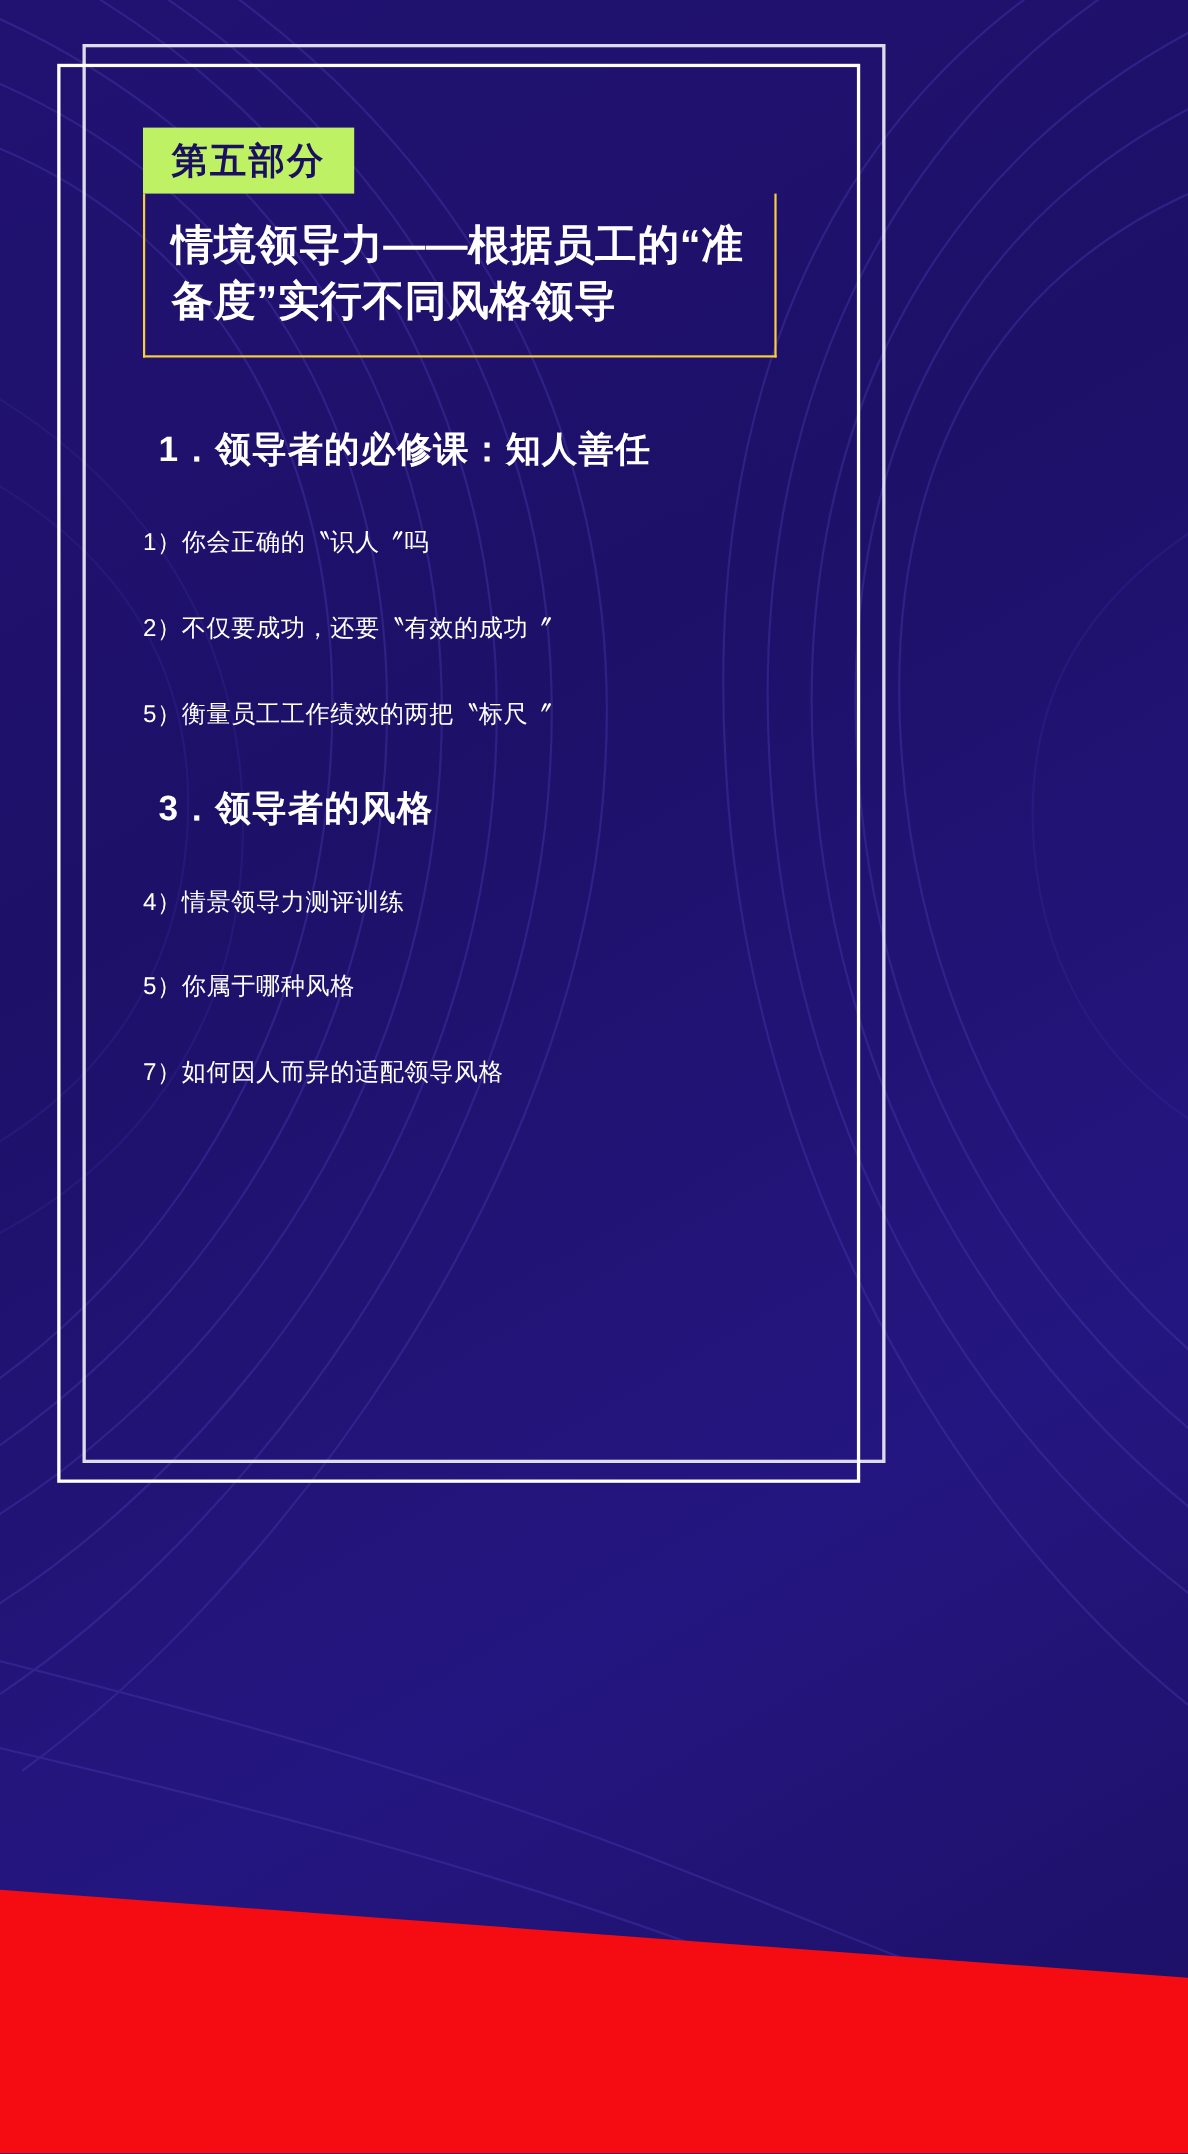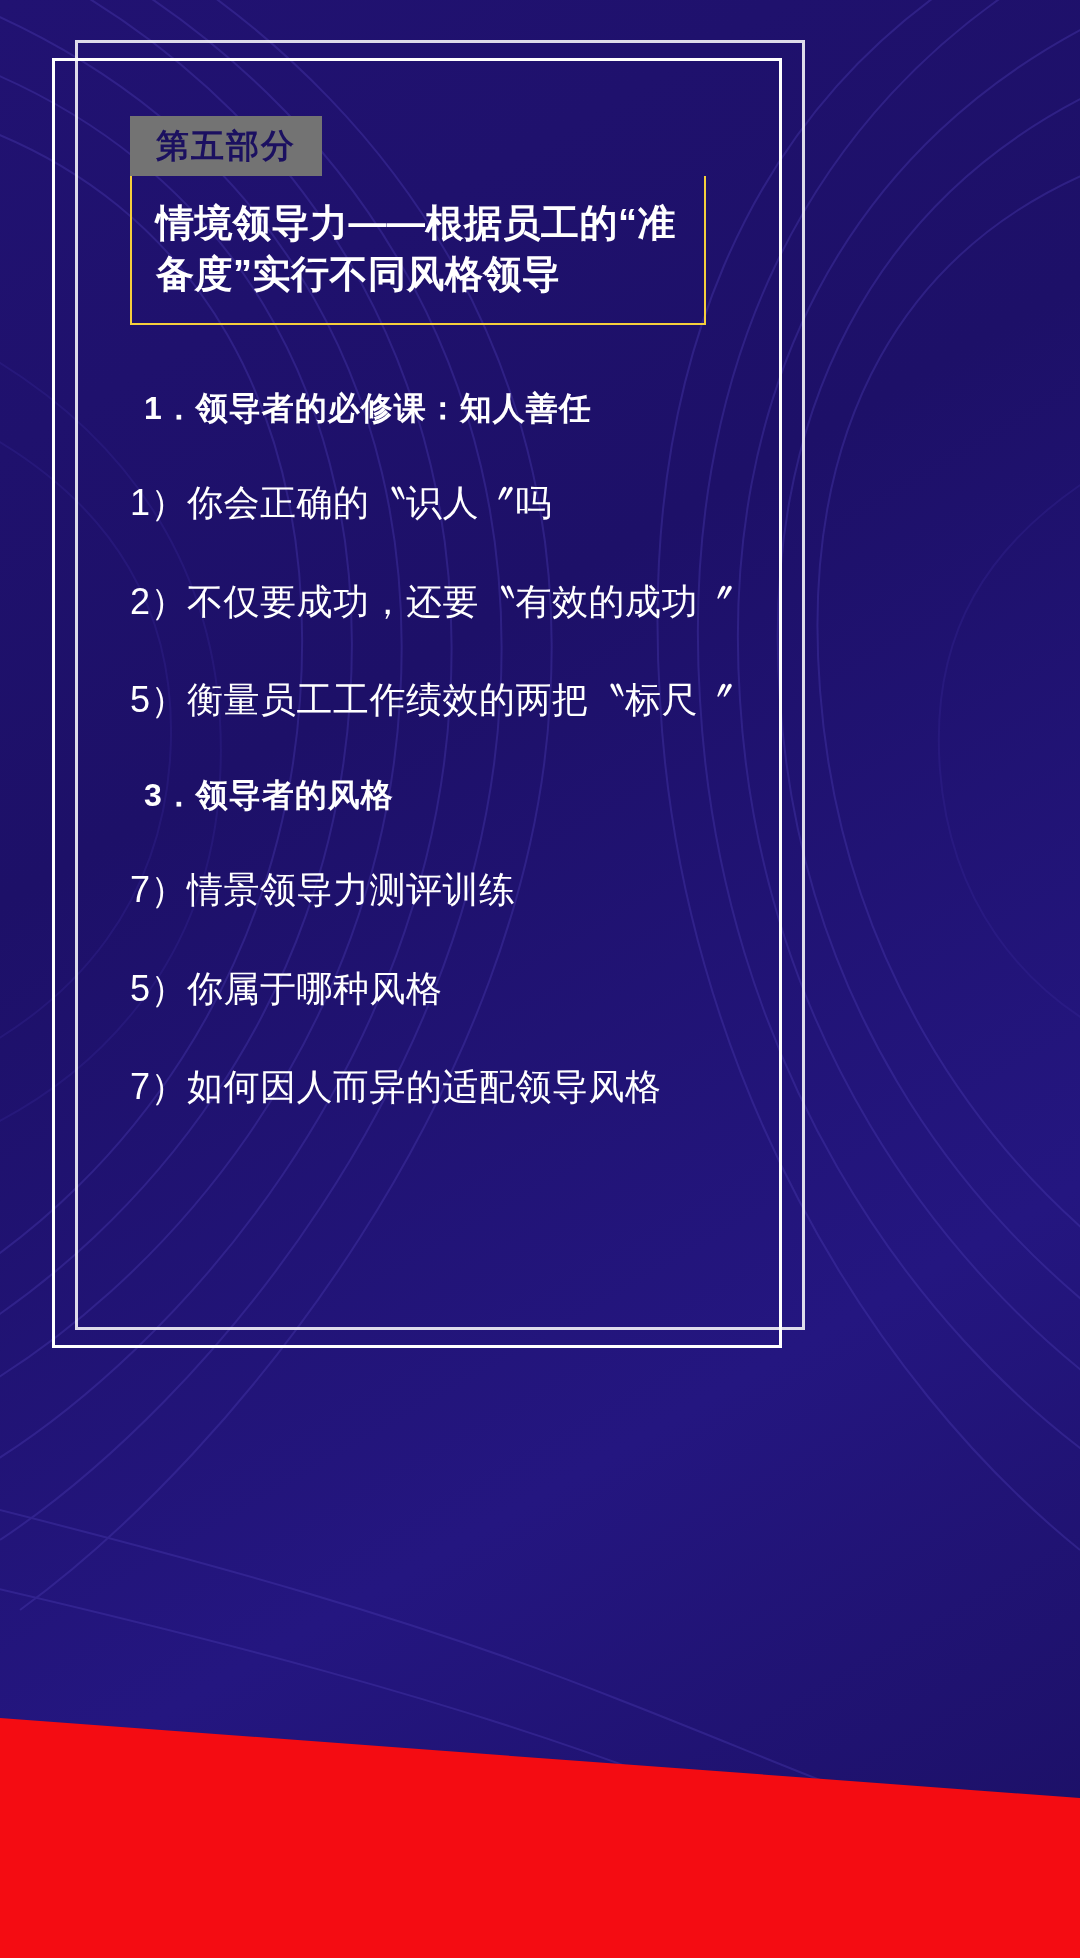--- a/index.html
+++ b/index.html
@@ -67,21 +67,21 @@
     left: 52px;
     top: 58px;
     width: 730px;
     height: 1290px;
     box-sizing: border-box;
     padding: 58px 40px 0 78px;
   }
 
   .badge {
     display: inline-block;
-    background: #737373;
+    background: #bef264;
     color: #1b1060;
     font-weight: bold;
     font-size: 33px;
     letter-spacing: 2px;
     padding: 13px 26px 14px 26px;
     line-height: 1;
   }
 
   .title-box {
     margin-top: 0;
@@ -98,21 +98,21 @@
     line-height: 1.33;
     letter-spacing: 0.5px;
     margin: 0;
   }
 
   .list {
     margin-top: 60px;
   }
   .item {
     color: #ffffff;
-    font-size: 36px;
+    font-size: 22px;
     line-height: 1.45;
     margin: 0 0 46px 0;
     letter-spacing: 0.5px;
   }
   .item.heading {
     font-weight: bold;
     font-size: 32px;
     padding-left: 14px;
     letter-spacing: 1px;
   }
@@ -169,17 +169,17 @@
   <div class="title-box">
     <p class="title-text">情境领导力——根据员工的“准备度”实行不同风格领导</p>
   </div>
 
   <div class="list">
     <p class="item heading">1．领导者的必修课：知人善任</p>
     <p class="item sub">1）你会正确的〝识人〞吗</p>
     <p class="item sub">2）不仅要成功，还要〝有效的成功〞</p>
     <p class="item sub">5）衡量员工工作绩效的两把〝标尺〞</p>
     <p class="item heading">3．领导者的风格</p>
-    <p class="item sub">7）情景领导力测评训练</p>
+    <p class="item sub">4）情景领导力测评训练</p>
     <p class="item sub">5）你属于哪种风格</p>
     <p class="item sub">7）如何因人而异的适配领导风格</p>
   </div>
 </div>
 
 </body></html>

